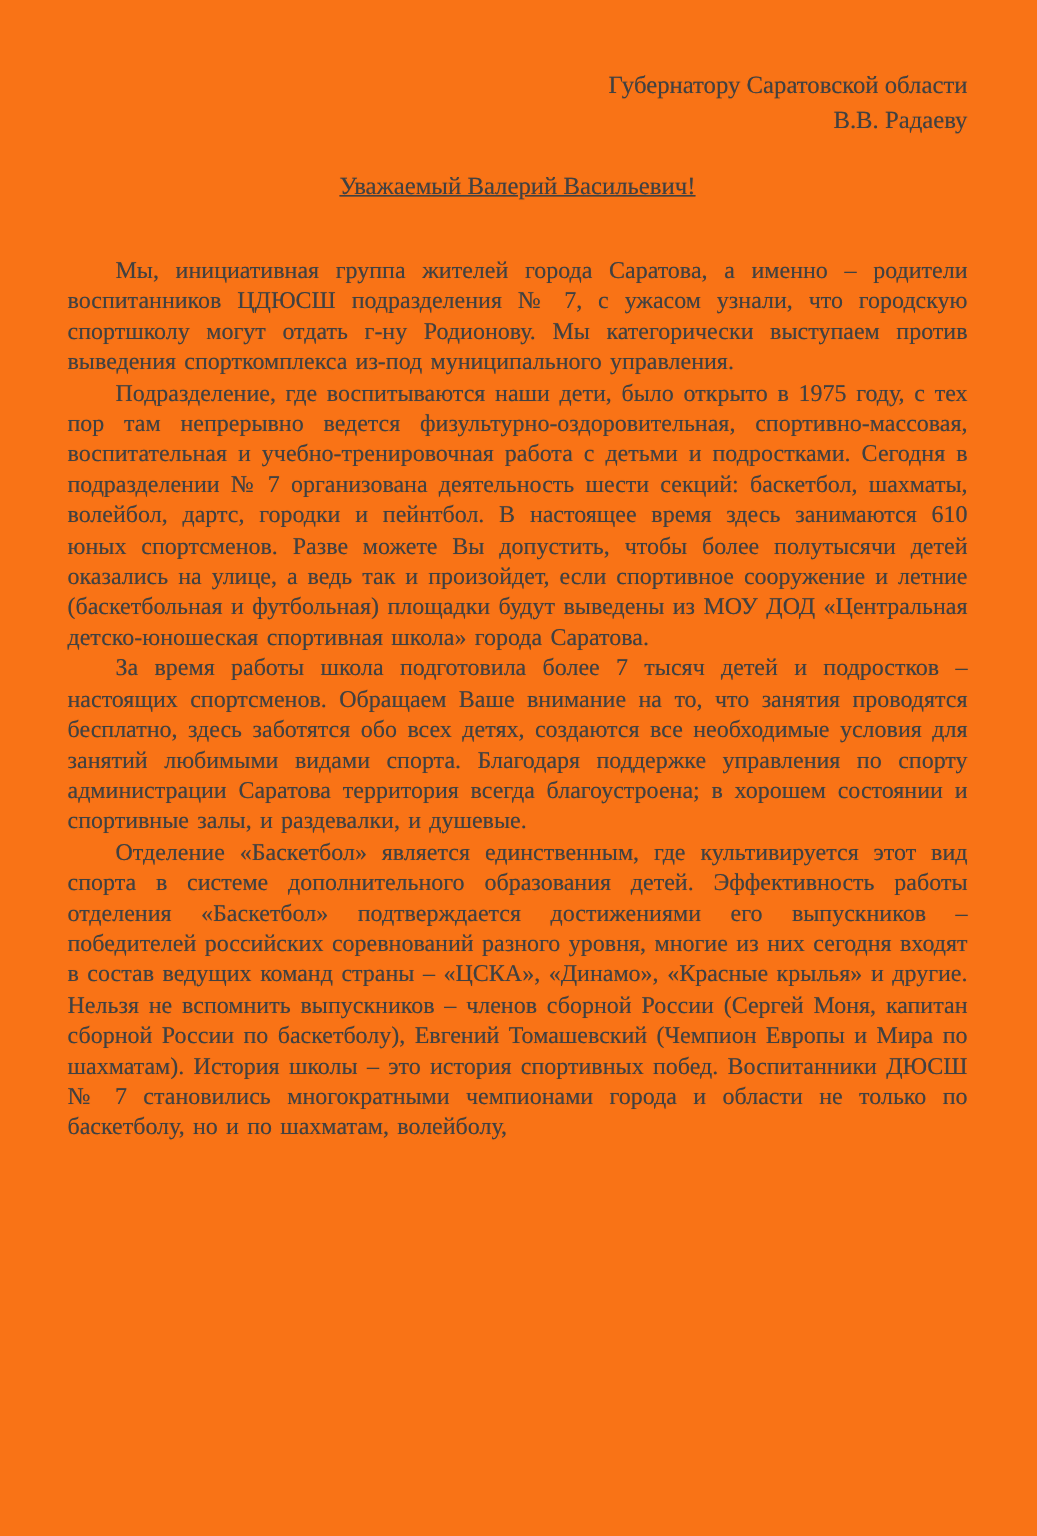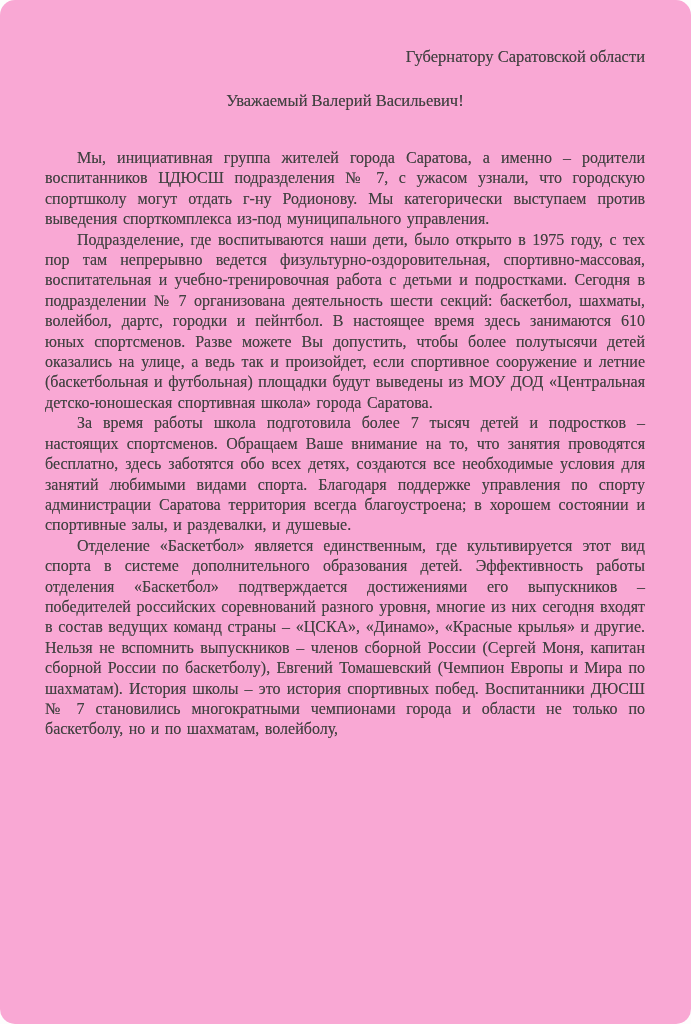--- a/index.html
+++ b/index.html
@@ -12,32 +12,32 @@
     background: #fdfdfd;
     overflow: hidden;
     font-family: "Liberation Serif", "DejaVu Serif", serif;
     color: #414141;
   }
   .page {
     box-sizing: border-box;
     width: 691px;
     height: 1024px;
     padding: 45px 46px 0 45px;
-    background: #f9a8d4;
-    border-radius: 15px;
+    background: #f97316;
   }
   .recipient {
     text-align: right;
     font-size: 16.5px;
     line-height: 23px;
   }
   .salutation {
     text-align: center;
     font-size: 16.5px;
     margin-top: 23px;
+    text-decoration: underline;
   }
   .letter-body {
     margin-top: 37px;
     font-size: 16px;
     line-height: 20.4px;
     text-align: justify;
     text-justify: inter-word;
   }
   .letter-body p {
     margin: 0;
@@ -49,20 +49,21 @@
     text-shadow: 0 0 0.45px rgba(70,70,70,0.55);
   }
 </style>
 </head>
 <body>
 
 <div class="page">
 
   <div class="recipient">
     <div>Губернатору Саратовской области</div>
+    <div>В.В. Радаеву</div>
   </div>
 
   <div class="salutation">Уважаемый Валерий Васильевич!</div>
 
   <div class="letter-body">
     <p>Мы, инициативная группа жителей города Саратова, а именно – родители воспитанников ЦДЮСШ подразделения № 7, с ужасом узнали, что городскую спортшколу могут отдать г-ну Родионову. Мы категорически выступаем против выведения спорткомплекса из-под муниципального управления.</p>
     <p>Подразделение, где воспитываются наши дети, было открыто в 1975 году, с тех пор там непрерывно ведется физультурно-оздоровительная, спортивно-массовая, воспитательная и учебно-тренировочная работа с детьми и подростками. Сегодня в подразделении № 7 организована деятельность шести секций: баскетбол, шахматы, волейбол, дартс, городки и пейнтбол. В настоящее время здесь занимаются 610 юных спортсменов. Разве можете Вы допустить, чтобы более полутысячи детей оказались на улице, а ведь так и произойдет, если спортивное сооружение и летние (баскетбольная и футбольная) площадки будут выведены из МОУ ДОД «Центральная детско-юношеская спортивная школа» города Саратова.</p>
     <p>За время работы школа подготовила более 7 тысяч детей и подростков – настоящих спортсменов. Обращаем Ваше внимание на то, что занятия проводятся бесплатно, здесь заботятся обо всех детях, создаются все необходимые условия для занятий любимыми видами спорта. Благодаря поддержке управления по спорту администрации Саратова территория всегда благоустроена; в хорошем состоянии и спортивные залы, и раздевалки, и душевые.</p>
     <p>Отделение «Баскетбол» является единственным, где культивируется этот вид спорта в системе дополнительного образования детей. Эффективность работы отделения «Баскетбол» подтверждается достижениями его выпускников – победителей российских соревнований разного уровня, многие из них сегодня входят в состав ведущих команд страны – «ЦСКА», «Динамо», «Красные крылья» и другие. Нельзя не вспомнить выпускников – членов сборной России (Сергей Моня, капитан сборной России по баскетболу), Евгений Томашевский (Чемпион Европы и Мира по шахматам). История школы – это история спортивных побед. Воспитанники  ДЮСШ № 7 становились многократными чемпионами города и области не только по баскетболу, но и по шахматам, волейболу,</p>
   </div>

